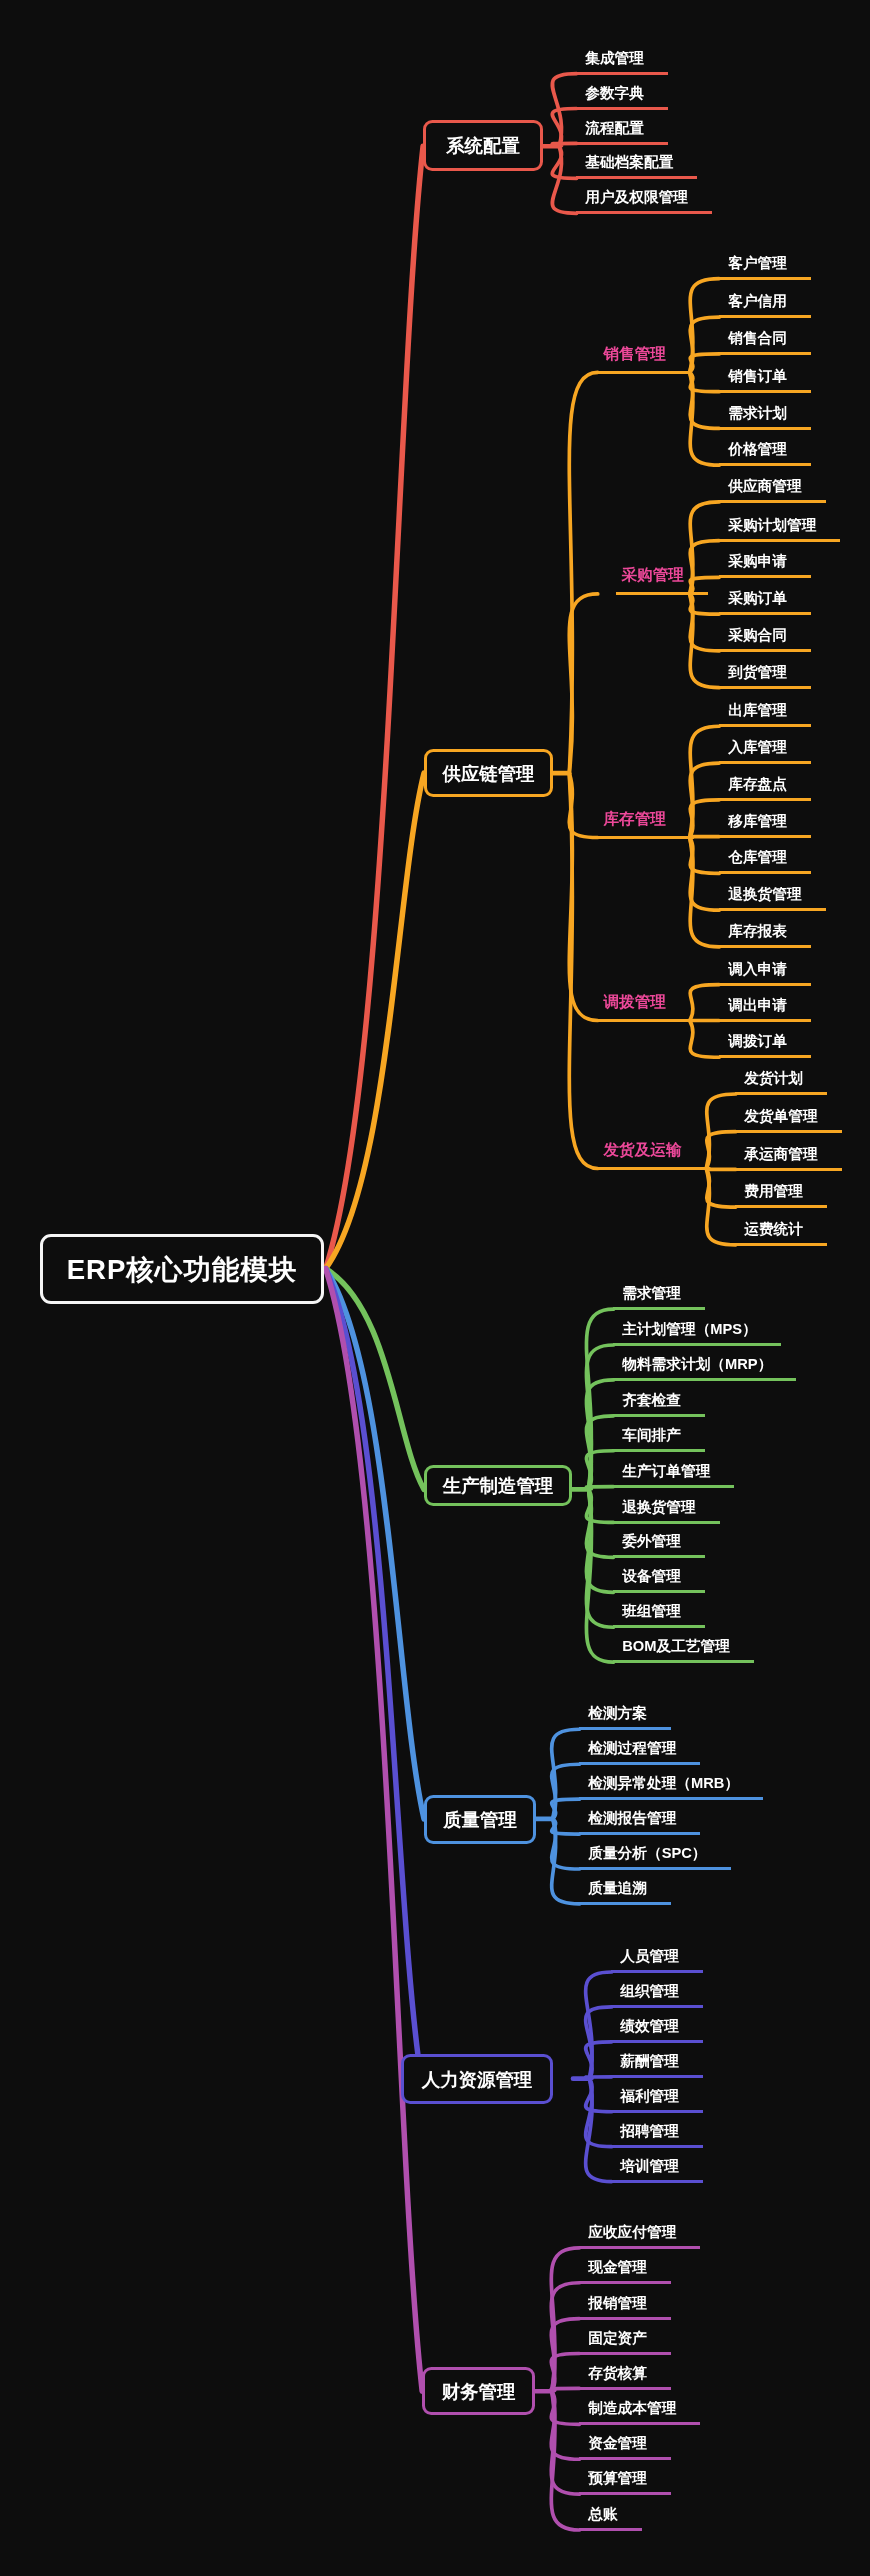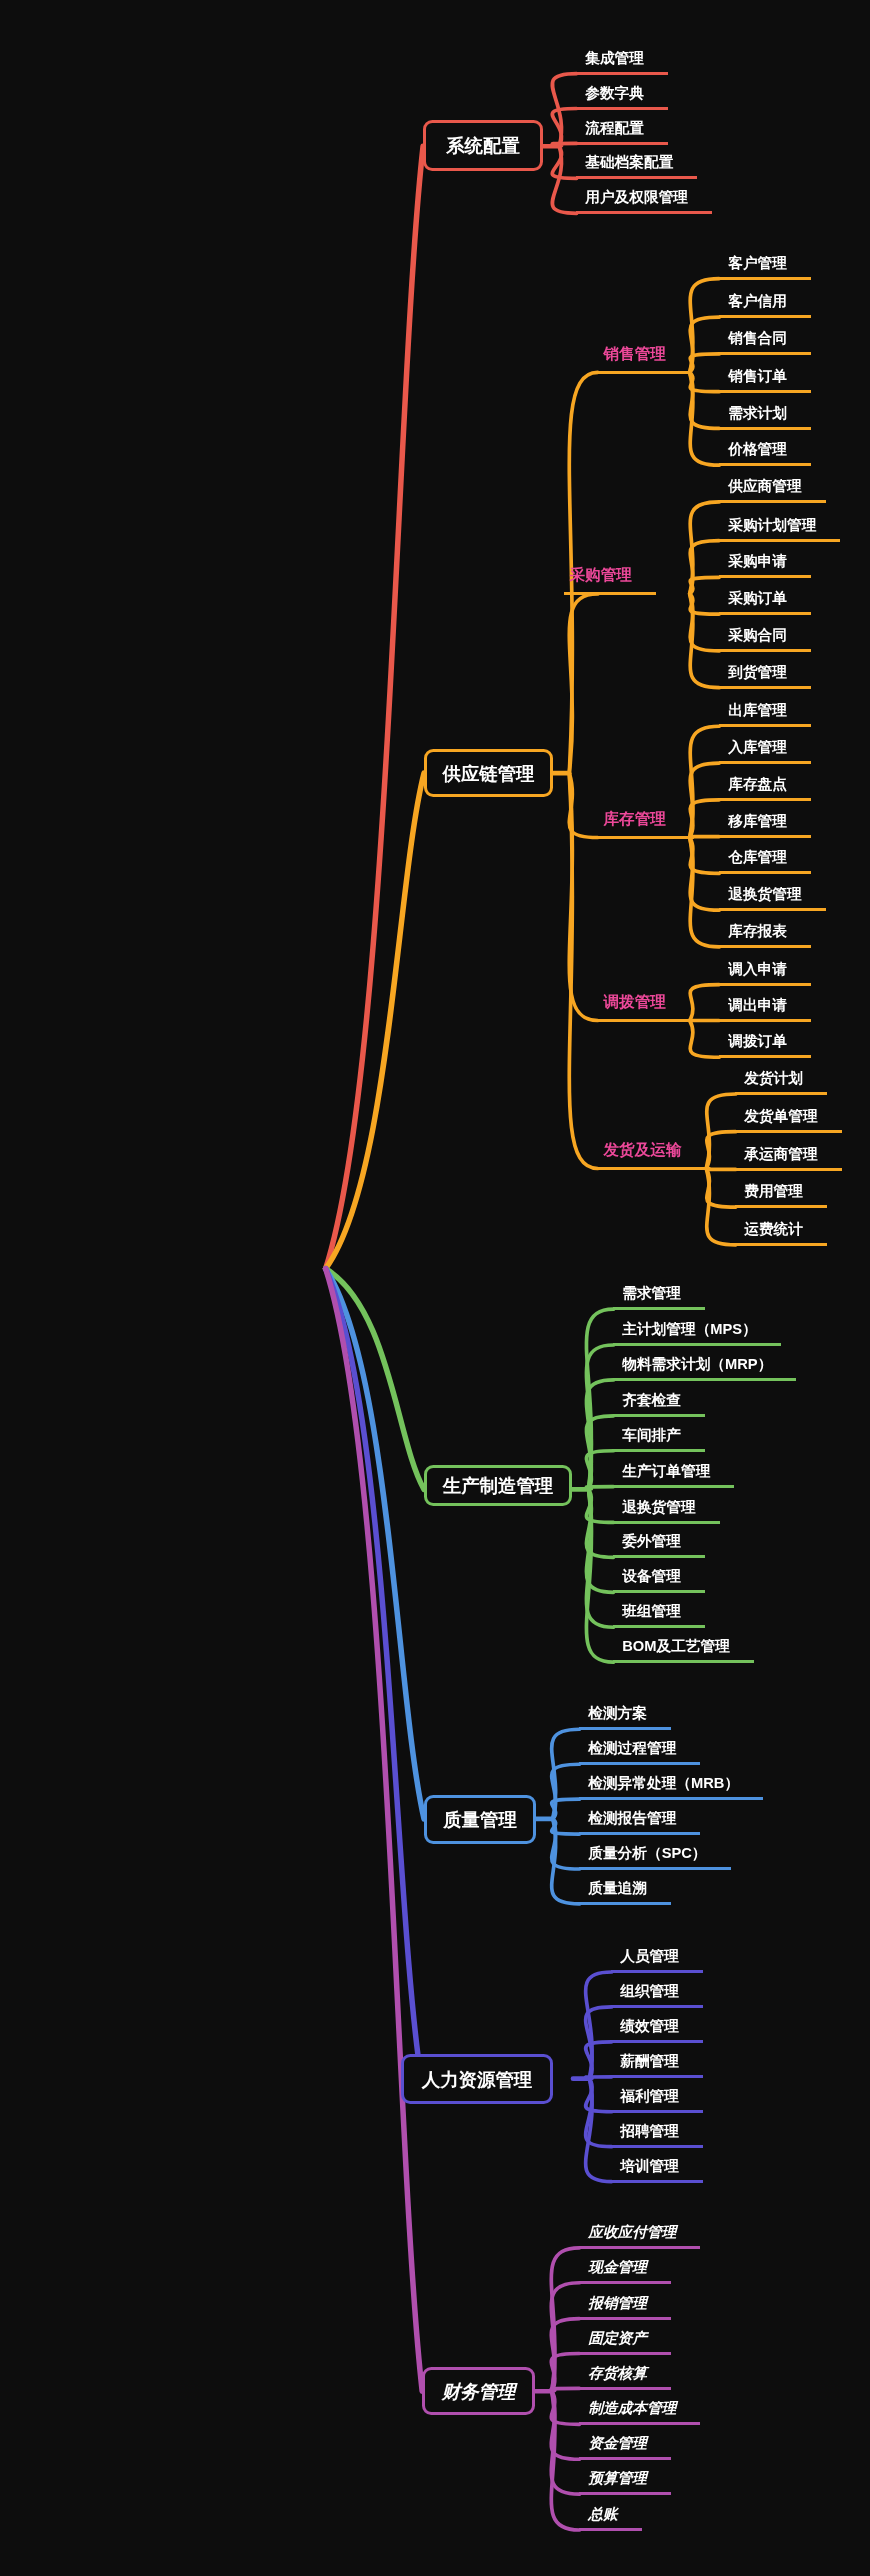--- a/index.html
+++ b/index.html
@@ -13,21 +13,21 @@
   .l2{position:absolute;color:#ec4899;font-weight:bold;font-size:15.6px;line-height:18.4px;
       padding:0 0 7.4px 5.5px;border-bottom:3.7px solid;white-space:nowrap;box-sizing:border-box;z-index:2;}
   .leaf{position:absolute;color:#fff;font-weight:bold;font-size:14.7px;line-height:17.5px;
         padding:0 24px 4.6px 9.2px;border-bottom:3.7px solid;white-space:nowrap;box-sizing:border-box;z-index:2;}
   .c-white{border-color:#f5f5f5;}
   .c-red{border-color:#e9584b;}
   .c-amber{border-color:#f7a622;}
   .c-green{border-color:#74c25c;}
   .c-blue{border-color:#4e92df;}
   .c-indigo{border-color:#5a4fd1;}
-  .c-magenta{border-color:#b04fae;font-style:italic;}
+  .c-magenta{border-color:#b04fae;}
 </style>
 </head>
 <body>
 
 <div class="stage">
   <svg id="wires" xmlns="http://www.w3.org/2000/svg" viewBox="0 0 947 2802" width="871" height="2576">
       <path d="M 354 1380 C 424 1160.22, 430 427.62, 460 159" fill="none" stroke="rgb(233, 88, 75)" stroke-width="6" stroke-linecap="round"></path>
       <path d="M 590 159 L 608 159" fill="none" stroke="rgb(233, 88, 75)" stroke-width="5" stroke-linecap="round"></path>
       <path d="M 608 159 C 622 110.02000000000001, 572 80, 627 80" fill="none" stroke="rgb(233, 88, 75)" stroke-width="4" stroke-linecap="round"></path>
       <path d="M 608 159 C 622 133.58, 572 118, 627 118" fill="none" stroke="rgb(233, 88, 75)" stroke-width="4" stroke-linecap="round"></path>
@@ -104,39 +104,40 @@
       <path d="M 600 2601 C 614 2527.84, 575 2483, 630 2483" fill="none" stroke="rgb(176, 79, 174)" stroke-width="4" stroke-linecap="round"></path>
       <path d="M 600 2601 C 614 2552.02, 575 2522, 630 2522" fill="none" stroke="rgb(176, 79, 174)" stroke-width="4" stroke-linecap="round"></path>
       <path d="M 600 2601 C 614 2575.58, 575 2560, 630 2560" fill="none" stroke="rgb(176, 79, 174)" stroke-width="4" stroke-linecap="round"></path>
       <path d="M 600 2601 C 614 2599.14, 575 2598, 630 2598" fill="none" stroke="rgb(176, 79, 174)" stroke-width="4" stroke-linecap="round"></path>
       <path d="M 600 2601 C 614 2623.32, 575 2637, 630 2637" fill="none" stroke="rgb(176, 79, 174)" stroke-width="4" stroke-linecap="round"></path>
       <path d="M 600 2601 C 614 2646.88, 575 2675, 630 2675" fill="none" stroke="rgb(176, 79, 174)" stroke-width="4" stroke-linecap="round"></path>
       <path d="M 600 2601 C 614 2670.44, 575 2713, 630 2713" fill="none" stroke="rgb(176, 79, 174)" stroke-width="4" stroke-linecap="round"></path>
       <path d="M 600 2601 C 614 2694.62, 575 2752, 630 2752" fill="none" stroke="rgb(176, 79, 174)" stroke-width="4" stroke-linecap="round"></path>
     </svg>
 
+  <div id="n-root" class="box root c-white" style="left:40px;top:1234px;width:284px;height:70px">ERP核心功能模块</div>
 
   <div id="n-sys" class="box c-red" style="left:423px;top:120px;width:120px;height:51px">系统配置</div>
   <div class="leaf c-red" style="left:576px;top:50px">集成管理</div>
   <div class="leaf c-red" style="left:576px;top:85px">参数字典</div>
   <div class="leaf c-red" style="left:576px;top:120px">流程配置</div>
   <div class="leaf c-red" style="left:576px;top:154px">基础档案配置</div>
   <div class="leaf c-red" style="left:576px;top:189px">用户及权限管理</div>
 
   <div id="n-supply" class="box c-amber" style="left:424px;top:749px;width:129px;height:48px">供应链管理</div>
 
   <div id="n-sales" class="l2 c-amber" style="left:598px;top:345px;width:92px">销售管理</div>
   <div class="leaf c-amber" style="left:719px;top:255px">客户管理</div>
   <div class="leaf c-amber" style="left:719px;top:293px">客户信用</div>
   <div class="leaf c-amber" style="left:719px;top:330px">销售合同</div>
   <div class="leaf c-amber" style="left:719px;top:368px">销售订单</div>
   <div class="leaf c-amber" style="left:719px;top:405px">需求计划</div>
   <div class="leaf c-amber" style="left:719px;top:441px">价格管理</div>
 
-  <div id="n-purchase" class="l2 c-amber" style="left:564px;top:566px;width:92px">采购管理</div>
+  <div id="n-purchase" class="l2 c-amber" style="left:616px;top:566px;width:92px">采购管理</div>
   <div class="leaf c-amber" style="left:719px;top:478px">供应商管理</div>
   <div class="leaf c-amber" style="left:719px;top:517px">采购计划管理</div>
   <div class="leaf c-amber" style="left:719px;top:553px">采购申请</div>
   <div class="leaf c-amber" style="left:719px;top:590px">采购订单</div>
   <div class="leaf c-amber" style="left:719px;top:627px">采购合同</div>
   <div class="leaf c-amber" style="left:719px;top:664px">到货管理</div>
 
   <div id="n-inventory" class="l2 c-amber" style="left:598px;top:810px;width:92px">库存管理</div>
   <div class="leaf c-amber" style="left:719px;top:702px">出库管理</div>
   <div class="leaf c-amber" style="left:719px;top:739px">入库管理</div>

